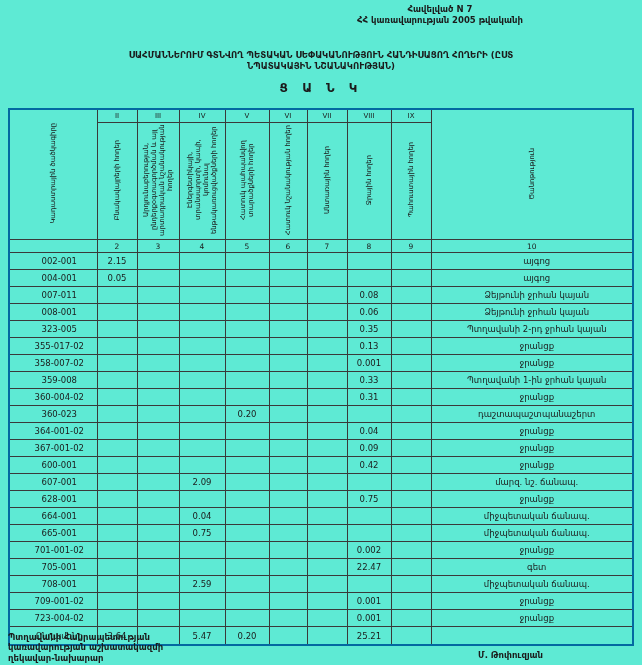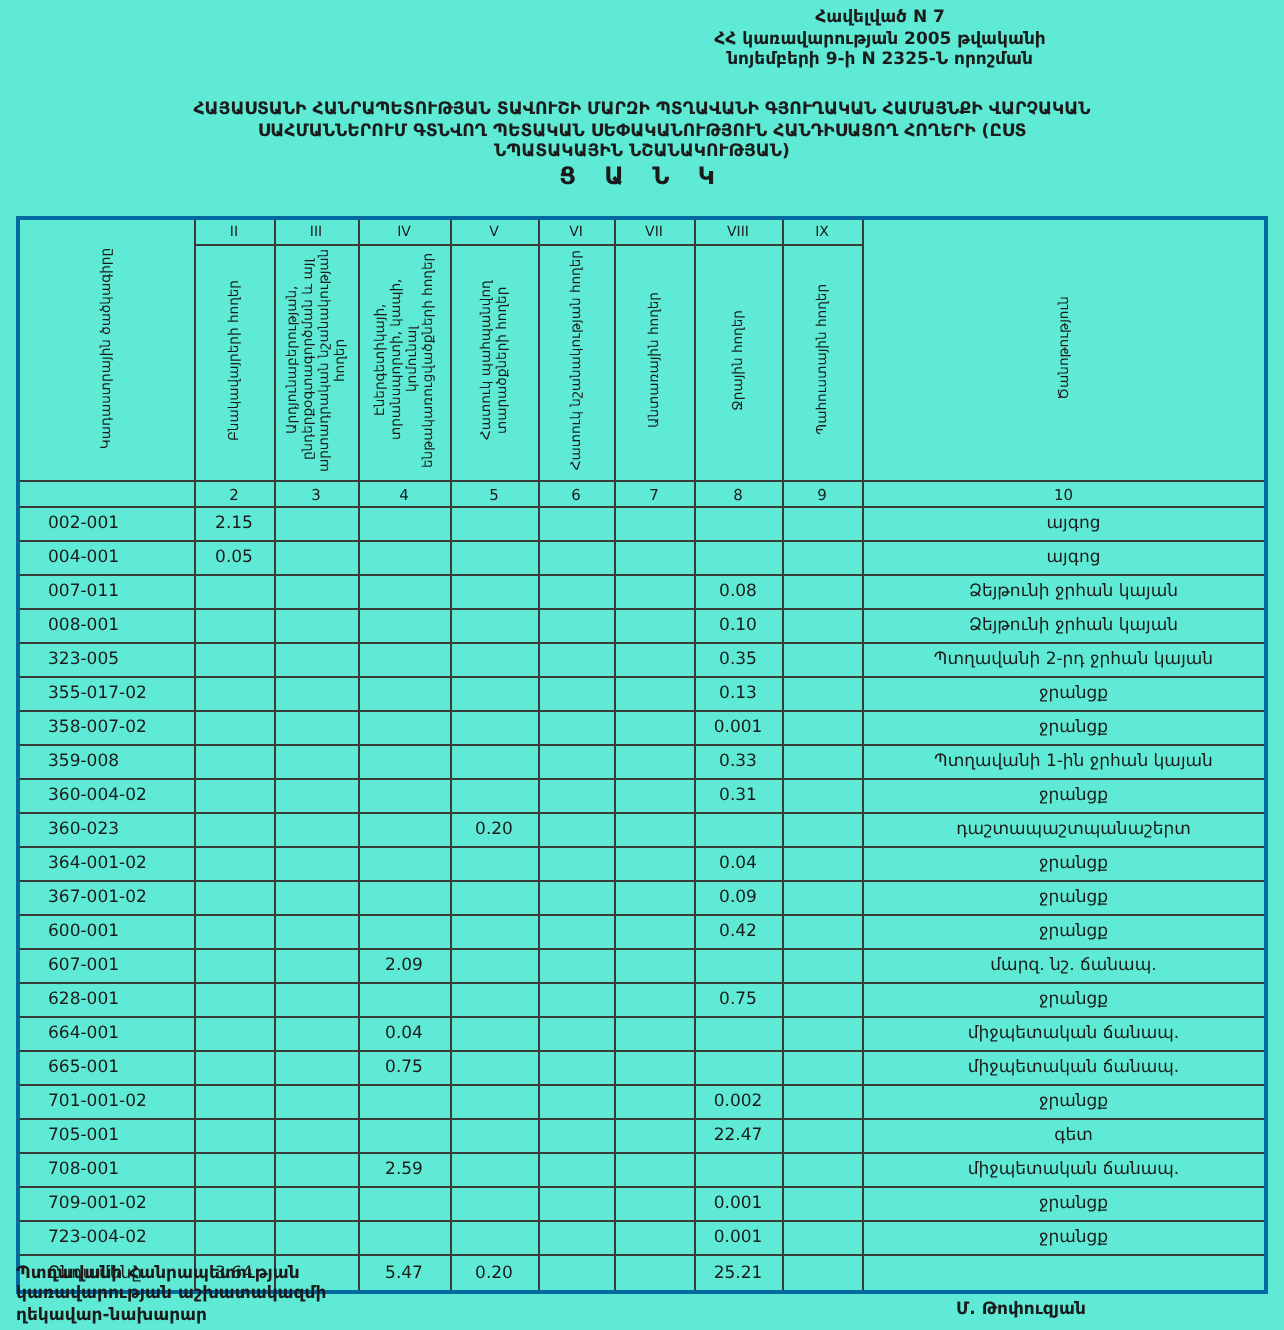--- a/index.html
+++ b/index.html
@@ -20,44 +20,42 @@
   th,td{border:1px solid #3a3a3a;padding:0 2px;overflow:hidden;
     white-space:nowrap;font-weight:normal;}
   tr.roman-row th{height:12px;font-size:7px;text-align:center;padding:0;}
   tr.label-row th{height:112px;vertical-align:middle;text-align:center;padding:1px;}
   th.rot-span{vertical-align:middle;text-align:center;}
   .vtext{display:inline-block;writing-mode:vertical-rl;transform:rotate(180deg);
     font-size:6.8px;line-height:8px;max-height:118px;white-space:normal;
     text-align:center;}
   tr.num-row td{height:12px;font-size:7.5px;text-align:center;padding:0;}
   tr.data-row td{height:16px;}
-  td.code{text-align:left;padding-left:14px;}
+  td.code{text-align:center;padding-left:14px;}
   td.num{text-align:center;}
   td.note{text-align:center;padding-left:12px;}
   tr.total-row td{height:17px;}
   tr.total-row td.code{font-weight:normal;}
   .footer-left{position:absolute;left:8px;bottom:2px;font-size:8.5px;
     font-weight:bold;line-height:10.5px;}
   .signature{position:absolute;left:478px;bottom:5px;font-size:8.5px;font-weight:bold;}
 </style>
 </head>
 <body>
 
 <div class="page">
 
   <div class="annex">
     <div>Հավելված N 7</div>
     <div>ՀՀ կառավարության 2005 թվականի</div>
-    <div>նոյեմբերի 9-ի N 2325-Ն որոշման</div>
   </div>
 
   <div class="heading">Ց Ա Ն Կ</div>
 
   <div class="title">
-    <div>ՀԱՅԱՍՏԱՆԻ ՀԱՆՐԱՊԵՏՈՒԹՅԱՆ ՏԱՎՈՒՇԻ ՄԱՐԶԻ ՊՏՂԱՎԱՆԻ ԳՅՈՒՂԱԿԱՆ ՀԱՄԱՅՆՔԻ ՎԱՐՉԱԿԱՆ</div>
     <div>ՍԱՀՄԱՆՆԵՐՈՒՄ ԳՏՆՎՈՂ ՊԵՏԱԿԱՆ ՍԵՓԱԿԱՆՈՒԹՅՈՒՆ ՀԱՆԴԻՍԱՑՈՂ ՀՈՂԵՐԻ (ԸՍՏ</div>
     <div>ՆՊԱՏԱԿԱՅԻՆ ՆՇԱՆԱԿՈՒԹՅԱՆ)</div>
   </div>
 
   <div class="table-wrap">
     <table>
       <colgroup>
         <col style="width:88px">
           <col style="width:40px">
           <col style="width:42px">
@@ -147,21 +145,21 @@
             <td class="note">Ձեյթունի ջրհան կայան</td>
           </tr>
           <tr class="data-row">
             <td class="code">008-001</td>
             <td class="num"></td>
             <td class="num"></td>
             <td class="num"></td>
             <td class="num"></td>
             <td class="num"></td>
             <td class="num"></td>
-            <td class="num">0.10</td>
+            <td class="num">0.06</td>
             <td class="num"></td>
             <td class="note">Ձեյթունի ջրհան կայան</td>
           </tr>
           <tr class="data-row">
             <td class="code">323-005</td>
             <td class="num"></td>
             <td class="num"></td>
             <td class="num"></td>
             <td class="num"></td>
             <td class="num"></td>

